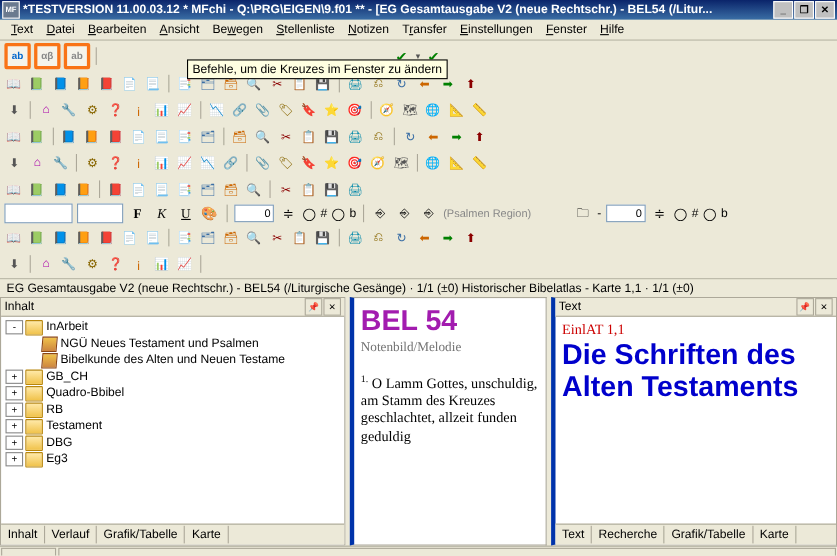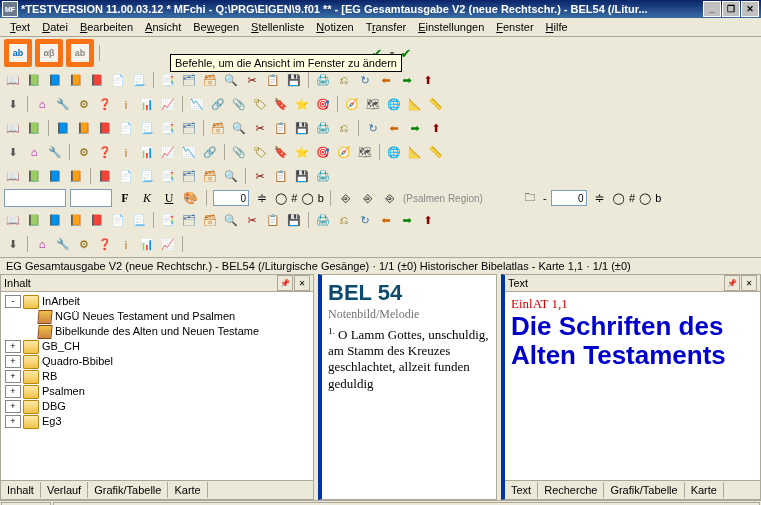--- a/index.html
+++ b/index.html
@@ -7,21 +7,21 @@
 .titlebar .appicon{width:14px;height:14px;background:#6b7a8f;margin-right:3px;display:inline-flex;align-items:center;justify-content:center;font-size:7px;color:#fff;border:1px solid #fff}
 .titlebar .title{flex:1;white-space:nowrap;overflow:hidden}
 .titlebar .winbtns{display:flex;gap:1px}
 .titlebar .winbtn{width:16px;height:14px;background:#c0c0c0;border:1px solid #fff;display:inline-flex;align-items:center;justify-content:center;font-size:9px;color:#000;cursor:pointer}
 .menubar{background:#ece9d8;height:18px;display:flex;align-items:center;padding:0 4px;border-bottom:1px solid #aca899}
 .menubar span{padding:1px 6px;cursor:pointer}
 .menubar span u{text-decoration:underline}
 .toolbar-area{background:#ece9d8;padding:2px 4px;border-bottom:1px solid #aca899}
 .input-row{display:flex;align-items:center;gap:3px;margin-bottom:2px}
 .searchbox{width:80px;height:16px;border:1px solid #7f9db9;background:#fff;padding:0 2px;font-size:11px}
-.smbtn{width:18px;height:18px;border:5px solid #f97316;background:#f5f3ea;display:inline-flex;align-items:center;justify-content:center;font-size:10px;cursor:pointer;border-radius:2px}
+.smbtn{width:18px;height:18px;border:3px solid #f97316;background:#f5f3ea;display:inline-flex;align-items:center;justify-content:center;font-size:10px;cursor:pointer;border-radius:2px}
 .ab{color:#0066cc;font-weight:bold;font-size:9px}
 .abg{color:#888;font-weight:bold;font-size:9px}
 .tooltip{position:absolute;left:170px;top:54px;background:#ffffe1;border:1px solid #000;padding:2px 4px;font-size:11px;z-index:100}
 .icon-rows{display:flex;flex-wrap:wrap;gap:3px;padding:2px 0;align-items:center}
 .icn{width:18px;height:18px;display:inline-flex;align-items:center;justify-content:center;font-size:11px;cursor:pointer;border-radius:2px}
 .sep{width:1px;height:16px;background:#aca899;margin:0 2px}
 .format-row{display:flex;align-items:center;gap:4px;padding:2px 0}
 .fmtbox{width:60px;height:16px;border:1px solid #7f9db9;background:#fff}
 .fmtbtn{width:18px;height:18px;display:inline-flex;align-items:center;justify-content:center;font-family:serif;font-size:12px;cursor:pointer}
 .region-label{color:#888;font-size:10px}
@@ -38,21 +38,21 @@
 .tree{flex:1;overflow:hidden;padding:2px;font-size:11px;line-height:15px}
 .tree-row{display:flex;align-items:center;white-space:nowrap;cursor:pointer}
 .tws{width:14px;height:11px;border:1px solid #888;display:inline-flex;align-items:center;justify-content:center;font-size:9px;margin-right:2px;background:#fff}
 .folder{width:14px;height:12px;background:linear-gradient(#ffe9a8,#f0c24a);border:1px solid #b8860b;margin-right:3px;border-radius:1px}
 .book{width:12px;height:12px;background:linear-gradient(#f0c24a,#cd853f);border:1px solid #8b4513;margin-right:3px;transform:skewX(-5deg)}
 .pane-tabs{background:#ece9d8;height:18px;display:flex;align-items:center;border-top:1px solid #aca899;font-size:11px}
 .pane-tab{padding:2px 6px;border-right:1px solid #aca899;cursor:pointer}
 .content{flex:1;padding:4px 6px;overflow:hidden;font-family:Georgia,serif;font-size:13px;line-height:1.25}
 .mid-border{border-left:4px solid #0033aa}
 .ref-green{color:#008000;font-size:13px}
-.big-red{color:#0c4a6e;font-weight:bold;font-size:22px;font-family:Arial}
+.big-red{color:#a21caf;font-weight:bold;font-size:26px;font-family:Arial}
 .sub-green{color:#737373;font-size:12px}
 .verse-num{font-size:9px;vertical-align:super}
 .right-ref{color:#cc0000;font-size:13px}
 .big-blue{color:#0000cc;font-weight:bold;font-size:26px;font-family:Arial;line-height:1.1}
 .statusbar{height:18px;background:#ece9d8;border-top:1px solid #aca899;display:flex;align-items:center}
 .status-cell{border:1px solid #aca899;height:14px;margin:1px;padding:0 4px;display:inline-flex;align-items:center}
 .green-check{color:#008000;font-size:13px}
 .drop{font-size:8px;color:#555;margin-left:1px}
 </style>
 </head>
@@ -93,21 +93,21 @@
     <span class="smbtn">
         <span class="abg">ab</span>
       </span>
     <span class="sep"></span>
     <span style="width:260px"></span>
     <span class="icn green-check">✔</span>
       <span class="drop">▾</span>
     <span class="icn green-check">✔</span>
   </div>
 
-  <div class="tooltip">Befehle, um die Ansicht im Fenster zu ändern</div>
+  <div class="tooltip">Befehle, um die Kreuzes im Fenster zu ändern</div>
 
   <div class="icon-rows" id="iconrows">
       <span class="icn" style="color: rgb(58, 110, 165);">📖</span>
       <span class="icn" style="color: rgb(204, 102, 0);">📗</span>
       <span class="icn" style="color: rgb(0, 128, 0);">📘</span>
       <span class="icn" style="color: rgb(139, 0, 0);">📙</span>
       <span class="icn" style="color: rgb(85, 85, 85);">📕</span>
       <span class="icn" style="color: rgb(170, 0, 170);">📄</span>
       <span class="icn" style="color: rgb(0, 136, 170);">📃</span>
       <span class="sep"></span>
@@ -320,21 +320,21 @@
           <span>Quadro-Bbibel</span>
         </div>
         <div class="tree-row" style="padding-left: 2px;">
           <span class="tws">+</span>
           <span class="folder"></span>
           <span>RB</span>
         </div>
         <div class="tree-row" style="padding-left: 2px;">
           <span class="tws">+</span>
           <span class="folder"></span>
-          <span>Psalmen</span>
+          <span>Testament</span>
         </div>
         <div class="tree-row" style="padding-left: 2px;">
           <span class="tws">+</span>
           <span class="folder"></span>
           <span>DBG</span>
         </div>
         <div class="tree-row" style="padding-left: 2px;">
           <span class="tws">+</span>
           <span class="folder"></span>
           <span>Eg3</span>
@@ -345,21 +345,21 @@
         <span class="pane-tab">Verlauf</span>
         <span class="pane-tab">Grafik/Tabelle</span>
         <span class="pane-tab">Karte</span>
       </div>
   </div>
 
   <div class="pane pane-mid mid-border">
     <div class="content">
       <div class="big-red">BEL 54</div>
       <div class="sub-green">Notenbild/Melodie</div>
-      <div style="margin-top:4px">
+      <div style="margin-top:16px">
         <span class="verse-num">1.</span>
         <span>O Lamm Gottes, unschuldig, am Stamm des Kreuzes geschlachtet, allzeit funden geduldig</span>
       </div>
     </div>
   </div>
 
   <div class="pane pane-right mid-border">
     <div class="pane-header">
       <span class="ph-title">Text</span>
       <span class="ph-btn">📌</span>

